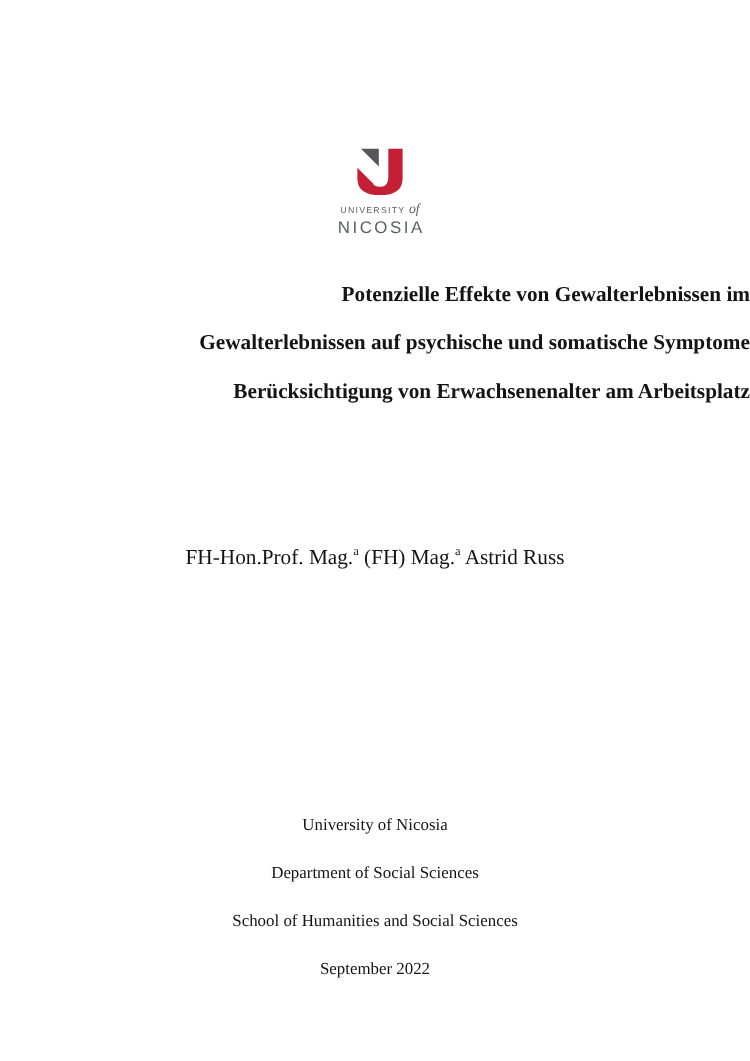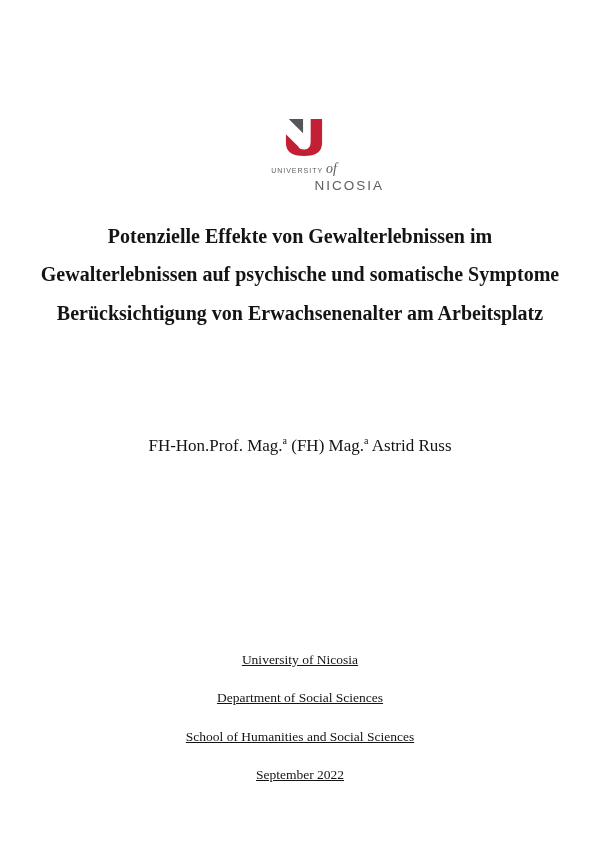--- a/index.html
+++ b/index.html
@@ -30,43 +30,42 @@
     margin-top: 3px;
     font-family: "Liberation Sans", sans-serif;
     font-size: 7px;
     letter-spacing: 1px;
     color: #5d6065;
     white-space: nowrap;
   }
   .logo-of {
     font-family: "Liberation Serif", serif;
     font-style: italic;
-    font-size: 14px;
+    font-size: 11px;
     letter-spacing: 0;
   }
   .logo-line2 {
     margin-top: 1px;
     padding-left: 2px;
     font-family: "Liberation Sans", sans-serif;
     font-size: 13.5px;
     letter-spacing: 2px;
     color: #5b5e63;
     white-space: nowrap;
-    text-align: right;
   }
 
   
   .title-block {
     position: absolute;
     top: 217px;
     left: 0;
     right: 0;
-    text-align: center;
+    text-align: right;
     font-weight: 700;
-    font-size: 20px;
+    font-size: 17px;
     line-height: 38.4px;
   }
 
   
   .author-line {
     position: absolute;
     top: 427px;
     left: 0;
     right: 0;
     text-align: center;
@@ -93,21 +92,20 @@
 
   
   .institution-block {
     position: absolute;
     top: 641px;
     left: 0;
     right: 0;
     text-align: center;
     font-size: 13.5px;
     line-height: 38.3px;
-    text-decoration: underline;
   }
 </style>
 </head>
 <body>
 
 <div class="page">
 
   <div class="logo">
     <svg class="logo-mark" width="42" height="40" viewBox="0 0 44 42" xmlns="http://www.w3.org/2000/svg">
       <polygon points="6,1 21,1 21,16" fill="#55565a"></polygon>

